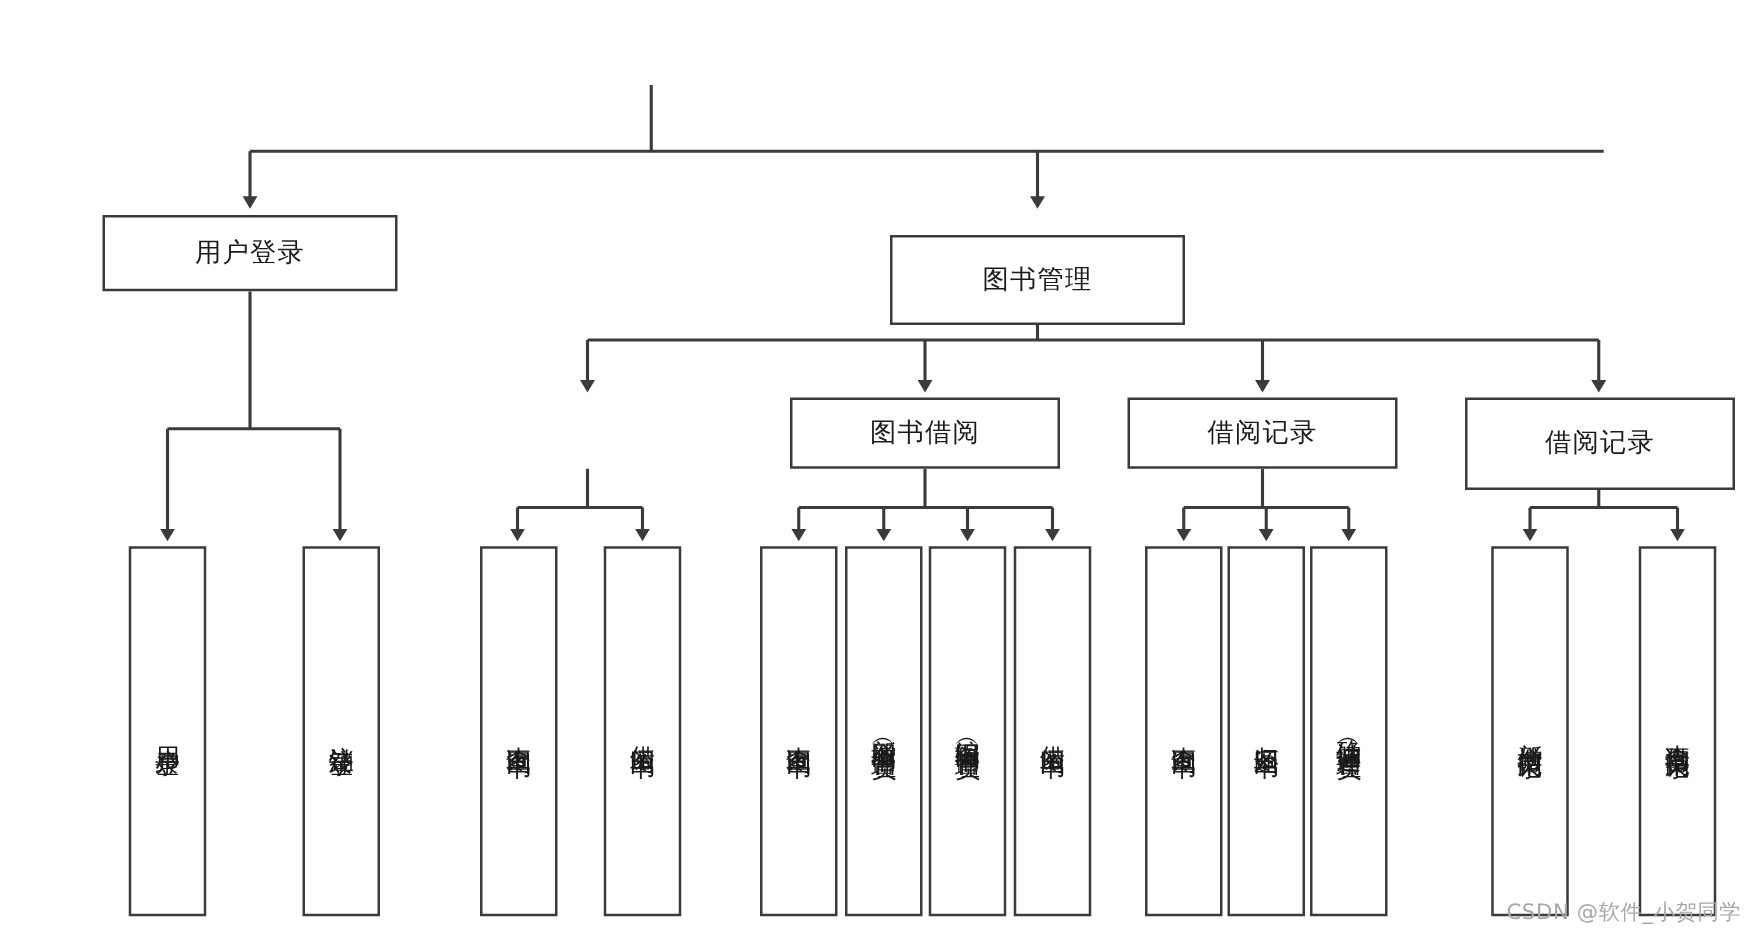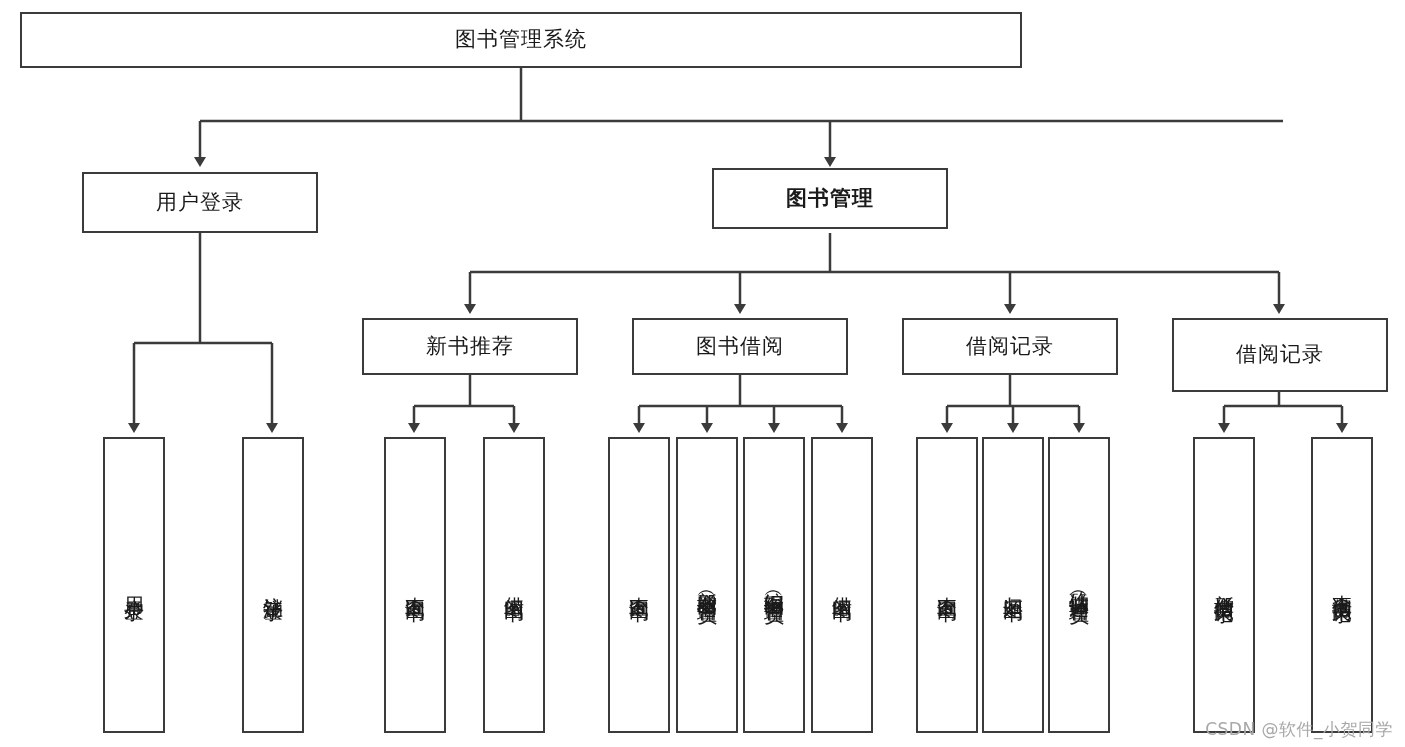--- a/index.html
+++ b/index.html
@@ -114,34 +114,28 @@
       <path d="M1013,406 L1013,424" marker-end="url(#arrow)"></path>
       <path d="M1079,406 L1079,424" marker-end="url(#arrow)"></path>
 
       <path d="M1279,375 L1279,406"></path>
       <path d="M1224,406 L1342,406"></path>
       <path d="M1224,406 L1224,424" marker-end="url(#arrow)"></path>
       <path d="M1342,406 L1342,424" marker-end="url(#arrow)"></path>
     </g>
   </svg>
 
-  <div class="node horiz" style="left:20px; top:12px; width:1002px; height:56px;">
-    <span>图书管理系统</span>
-  </div>
 
   <div class="node horiz" style="left:82px; top:172px; width:236px; height:61px;">
     <span>用户登录</span>
   </div>
-  <div class="node horiz" style="left:712px; top:168px; width:236px; height:61px;font-weight:bold;">
+  <div class="node horiz" style="left:712px; top:188px; width:236px; height:72px;">
     <span>图书管理</span>
   </div>
 
-  <div class="node horiz" style="left:362px; top:318px; width:216px; height:57px;">
-    <span>新书推荐</span>
-  </div>
   <div class="node horiz" style="left:632px; top:318px; width:216px; height:57px;">
     <span>图书借阅</span>
   </div>
   <div class="node horiz" style="left:902px; top:318px; width:216px; height:57px;">
     <span>借阅记录</span>
   </div>
   <div class="node horiz" style="left:1172px; top:318px; width:216px; height:74px;">
     <span>借阅记录</span>
   </div>
 

